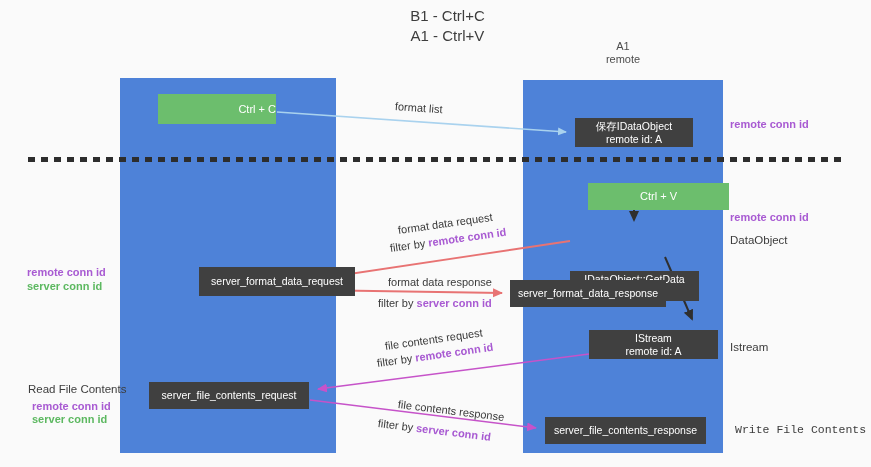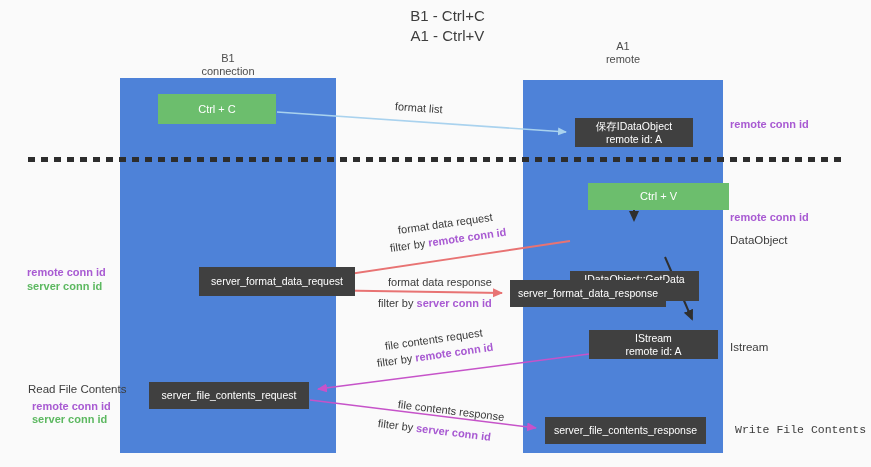--- a/index.html
+++ b/index.html
@@ -24,21 +24,21 @@
 
   .dashed-line { left:28px; top:157px; width:818px; height:5px;
     background:repeating-linear-gradient(90deg,#2d2d2d 0 7px,transparent 7px 13px); }
 
   .box { display:flex; flex-direction:column; align-items:center; justify-content:center;
     color:#fff; font-size:11px; line-height:13px; text-align:center; white-space:nowrap; }
   .box-green  { background:#6cbe6d; }
   .box-orange { background:#404040; }
   .box-small-text { font-size:10.5px; }
 
-  .box-ctrl-c   { left:158px; top:94px;  width:118px; height:30px; }
+  .box-ctrl-c   { left:158px; top:94px;  width:118px; height:30px;align-items:flex-end; }
   .box-save     { left:575px; top:118px; width:118px; height:29px; }
   .box-ctrl-v   { left:588px; top:171px; width:141px; height:27px;margin-top:12px; }
   .box-getdata  { left:570px; top:227px; width:129px; height:30px;margin-top:44px; }
   .box-fmt-req  { left:152px; top:267px; width:156px; height:29px;margin-left:47px; }
   .box-fmt-resp { left:510px; top:280px; width:156px; height:27px; }
   .box-istream  { left:589px; top:330px; width:129px; height:29px; }
   .box-file-req { left:149px; top:382px; width:160px; height:27px; }
   .box-file-resp{ left:545px; top:417px; width:161px; height:27px; }
 
   .arrow-label { font-size:11px; color:#3a3a3a; white-space:nowrap; transform-origin:left center; }
@@ -56,24 +56,20 @@
 </head>
 <body>
 
 <div id="canvas">
 
   <div class="abs title-block">
     <div>B1 - Ctrl+C</div>
     <div>A1 - Ctrl+V</div>
   </div>
 
-  <div class="abs col-header col-header-left">
-    <div>B1</div>
-    <div>connection</div>
-  </div>
   <div class="abs col-header col-header-right">
     <div>A1</div>
     <div>remote</div>
   </div>
 
   <div class="abs column column-left"></div>
   <div class="abs column column-right"></div>
 
   <div class="abs dashed-line"></div>
 

